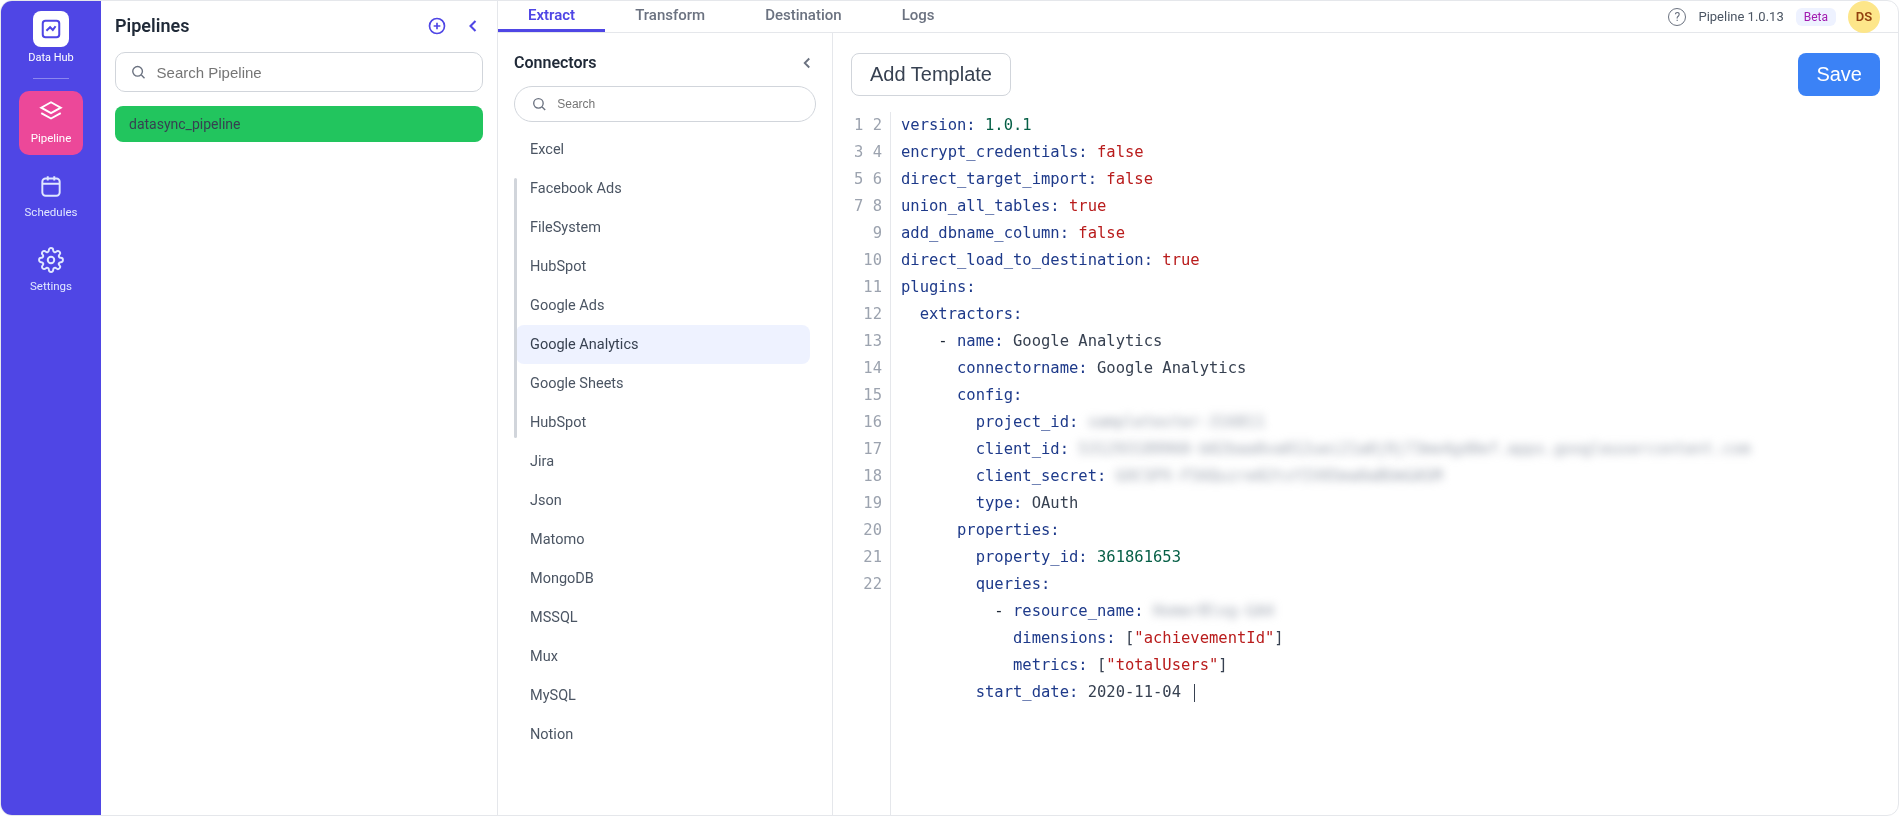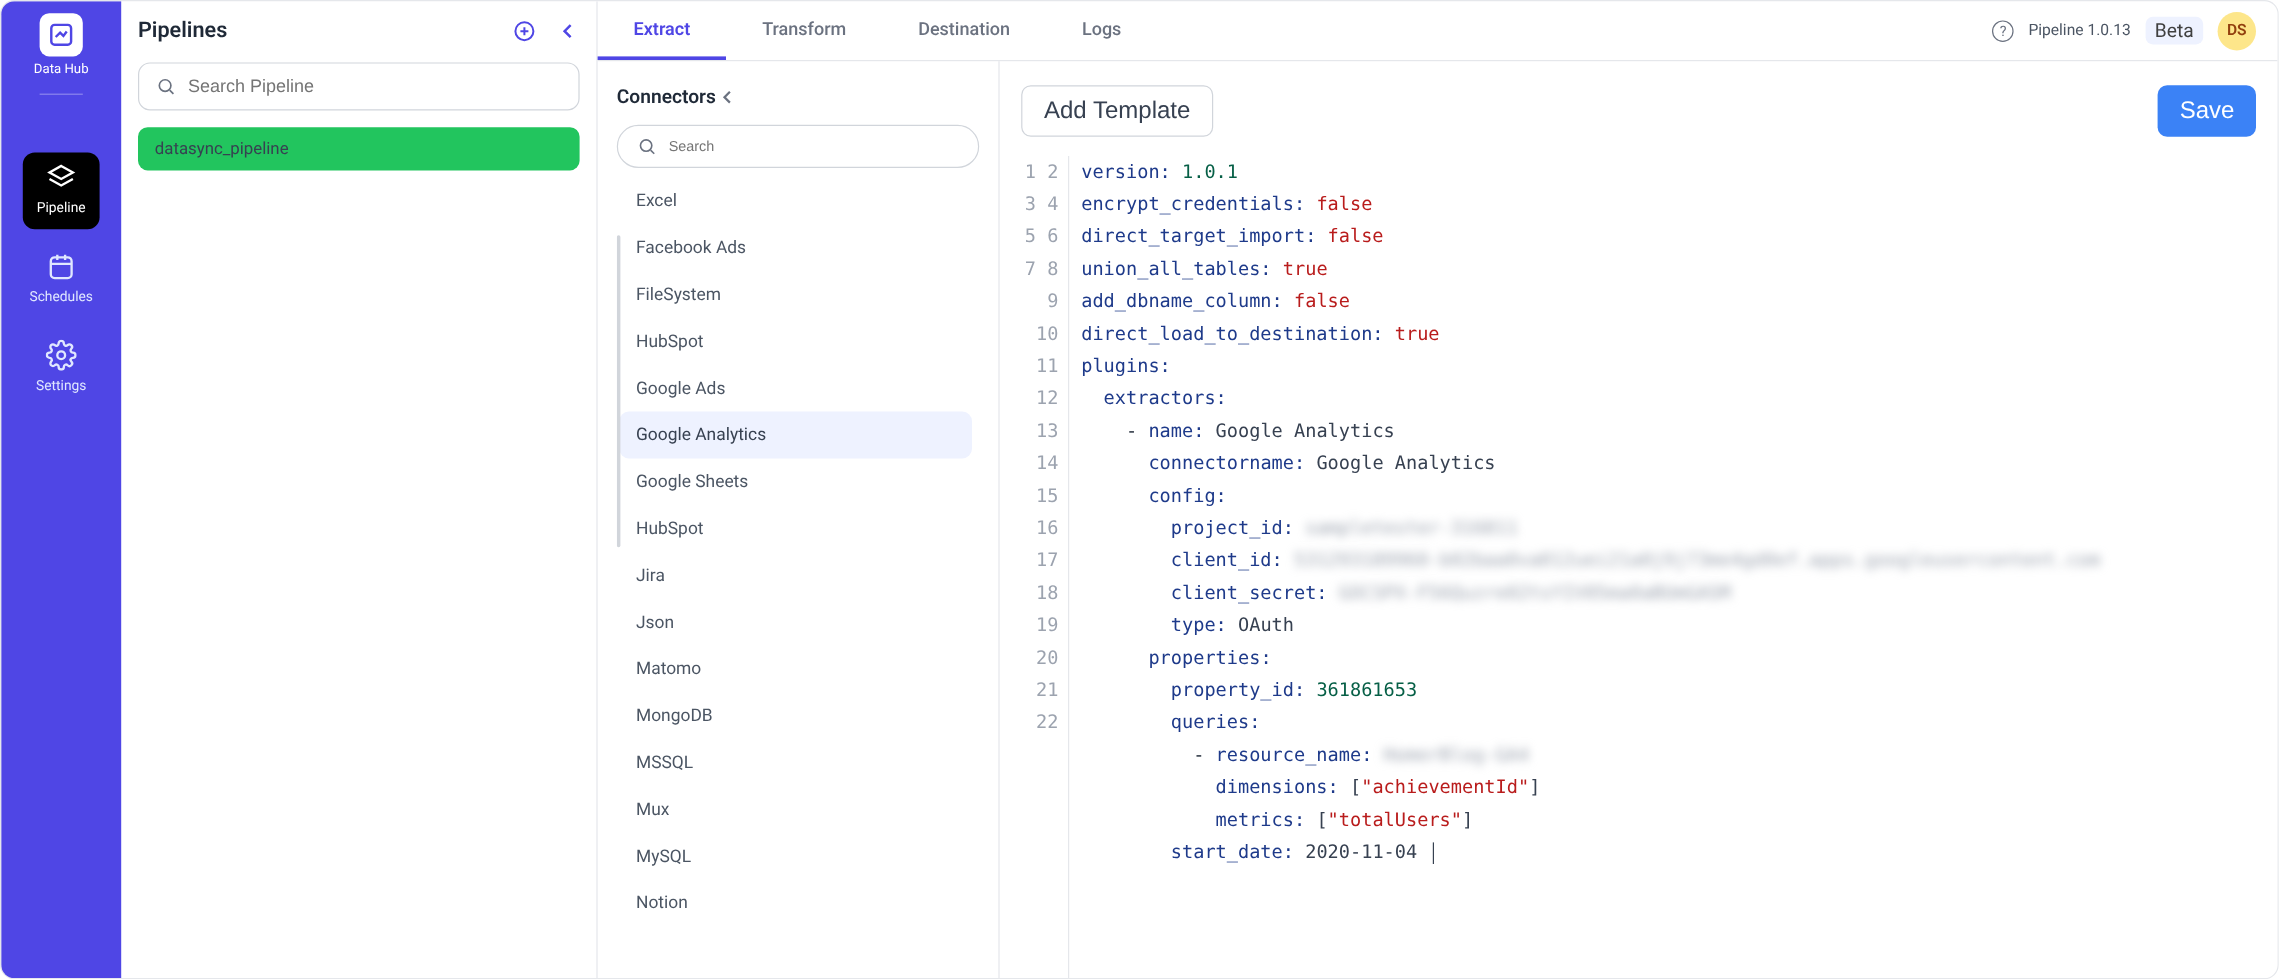--- a/index.html
+++ b/index.html
@@ -25,21 +25,21 @@
   .navrail .logo-box {
     width: 36px; height: 36px; border-radius: 8px; background:#fff; color:#4f46e5;
     display:flex; align-items:center; justify-content:center; margin-bottom:4px;
   }
   .navrail .brand-label { font-size: 11px; margin-bottom: 8px; }
   .navrail .divider { width: 36px; height: 1px; background: rgba(255,255,255,0.35); margin: 6px 0 12px 0; }
   .navrail-item {
     width: 64px; text-align:center; padding: 8px 0 10px 0; border-radius: 10px; margin-bottom: 10px;
     cursor: pointer; color: #e0e7ff;
   }
-  .navrail-item.active { background: #000000; color:#fff;margin-top:36px; }
+  .navrail-item.active { background: #ec4899; color:#fff; }
   .navrail-item .icon { display:block; margin:0 auto 4px auto; }
   .navrail-item .lbl { font-size: 11.5px; }
   
   
   .pipelines-col {
     width: 397px; border-right: 1px solid #e5e7eb; display:flex; flex-direction:column;
     padding: 14px 14px 0 14px;
   }
   .pipelines-header { display:flex; align-items:center; justify-content:space-between; margin-bottom:16px;}
   .pipelines-header h2 { font-size: 18px; font-weight:600; }
@@ -53,42 +53,42 @@
     border:none; outline:none; font-size:15px; width:100%; background:transparent; color:#374151;
   }
   .pipeline-item {
     background:#22c55e; color:#374151; border-radius:8px; padding:10px 14px; font-size:14px; cursor:pointer;
   }
   
   
   .main { flex:1; display:flex; flex-direction:column; min-width:0; }
   
   .topbar {
-    height:50px; border-bottom:1px solid #e5e7eb; display:flex; align-items:stretch;
+    height:32px; border-bottom:1px solid #e5e7eb; display:flex; align-items:stretch;
     justify-content:space-between; padding: 0 18px 0 0;
   }
   .tabs { display:flex; }
   .tab {
     padding: 0 30px; display:flex; align-items:center; color:#6b7280; font-size:15px; font-weight:500; cursor:pointer;
     border-bottom: 3px solid transparent;
   }
   .tab.active { color:#4f46e5; border-bottom-color:#4f46e5; font-weight:600; }
   .topbar-right { display:flex; align-items:center; gap:12px; color:#4b5563; font-size:13px;}
-  .version-badge { background:#eef2ff; color:#404040; border-radius:6px; padding:2px 8px; font-size:16px;}
+  .version-badge { background:#eef2ff; color:#a21caf; border-radius:6px; padding:2px 8px; font-size:12px;}
   .avatar { width:32px; height:32px; border-radius:50%; background:#fde68a; color:#92400e; display:flex; align-items:center; justify-content:center; font-weight:600; font-size:13px;}
   .help-icon { width:18px; height:18px; border:1.5px solid #6b7280; border-radius:50%; display:flex; align-items:center; justify-content:center; font-size:12px; color:#6b7280;}
   
   
   .content { flex:1; display:flex; min-height:0; }
   
   .connectors-col {
     width: 335px; border-right:1px solid #e5e7eb; padding: 20px 16px 0 16px; display:flex; flex-direction:column;
     min-height:0;
   }
-  .connectors-head { display:flex; align-items:center; margin-bottom:14px;}
+  .connectors-head { display:flex; align-items:center; justify-content:space-between; margin-bottom:14px;}
   .connectors-head h3 { font-size:16px; font-weight:600; color:#1f2937;}
   .connectors-head .collapse { color:#6b7280; cursor:pointer;}
   .conn-search {
     display:flex; align-items:center; gap:10px; border:1px solid #d1d5db; border-radius:20px;
     padding:8px 16px; margin-bottom: 8px;
   }
   .conn-search input { border:none; outline:none; font-size:12px; width:100%; background:transparent;}
   .conn-list { flex:1; overflow-y:auto; padding-right:6px; padding-left:2px; position:relative; }
   .conn-list::before {
     content:""; position:absolute; left:0; top:48px; width:3px; height:260px; background:#d1d5db; border-radius:2px;

